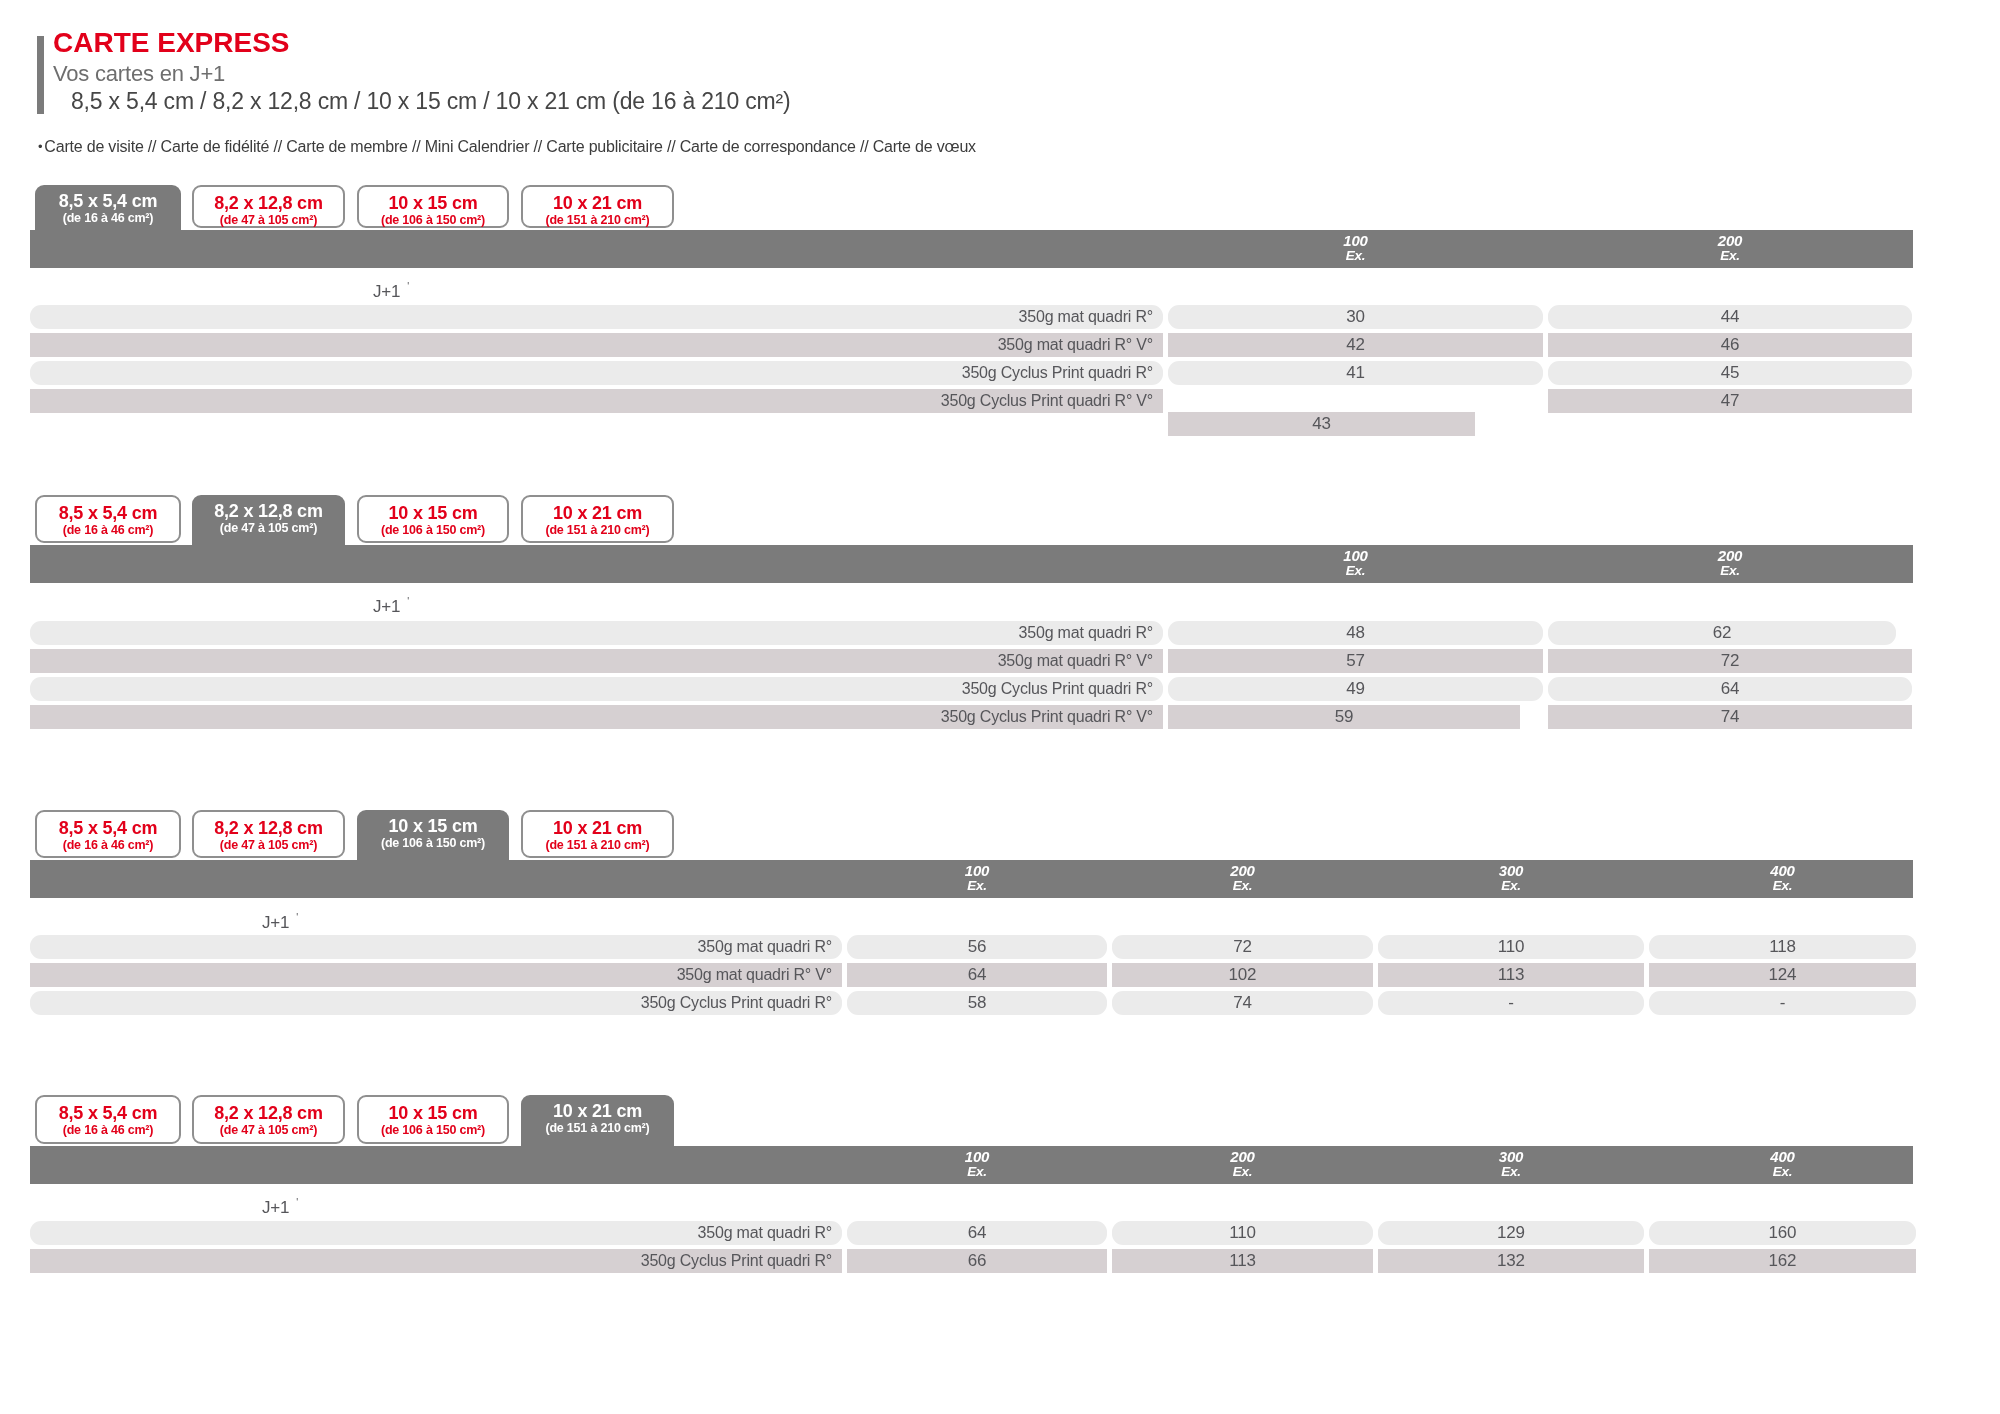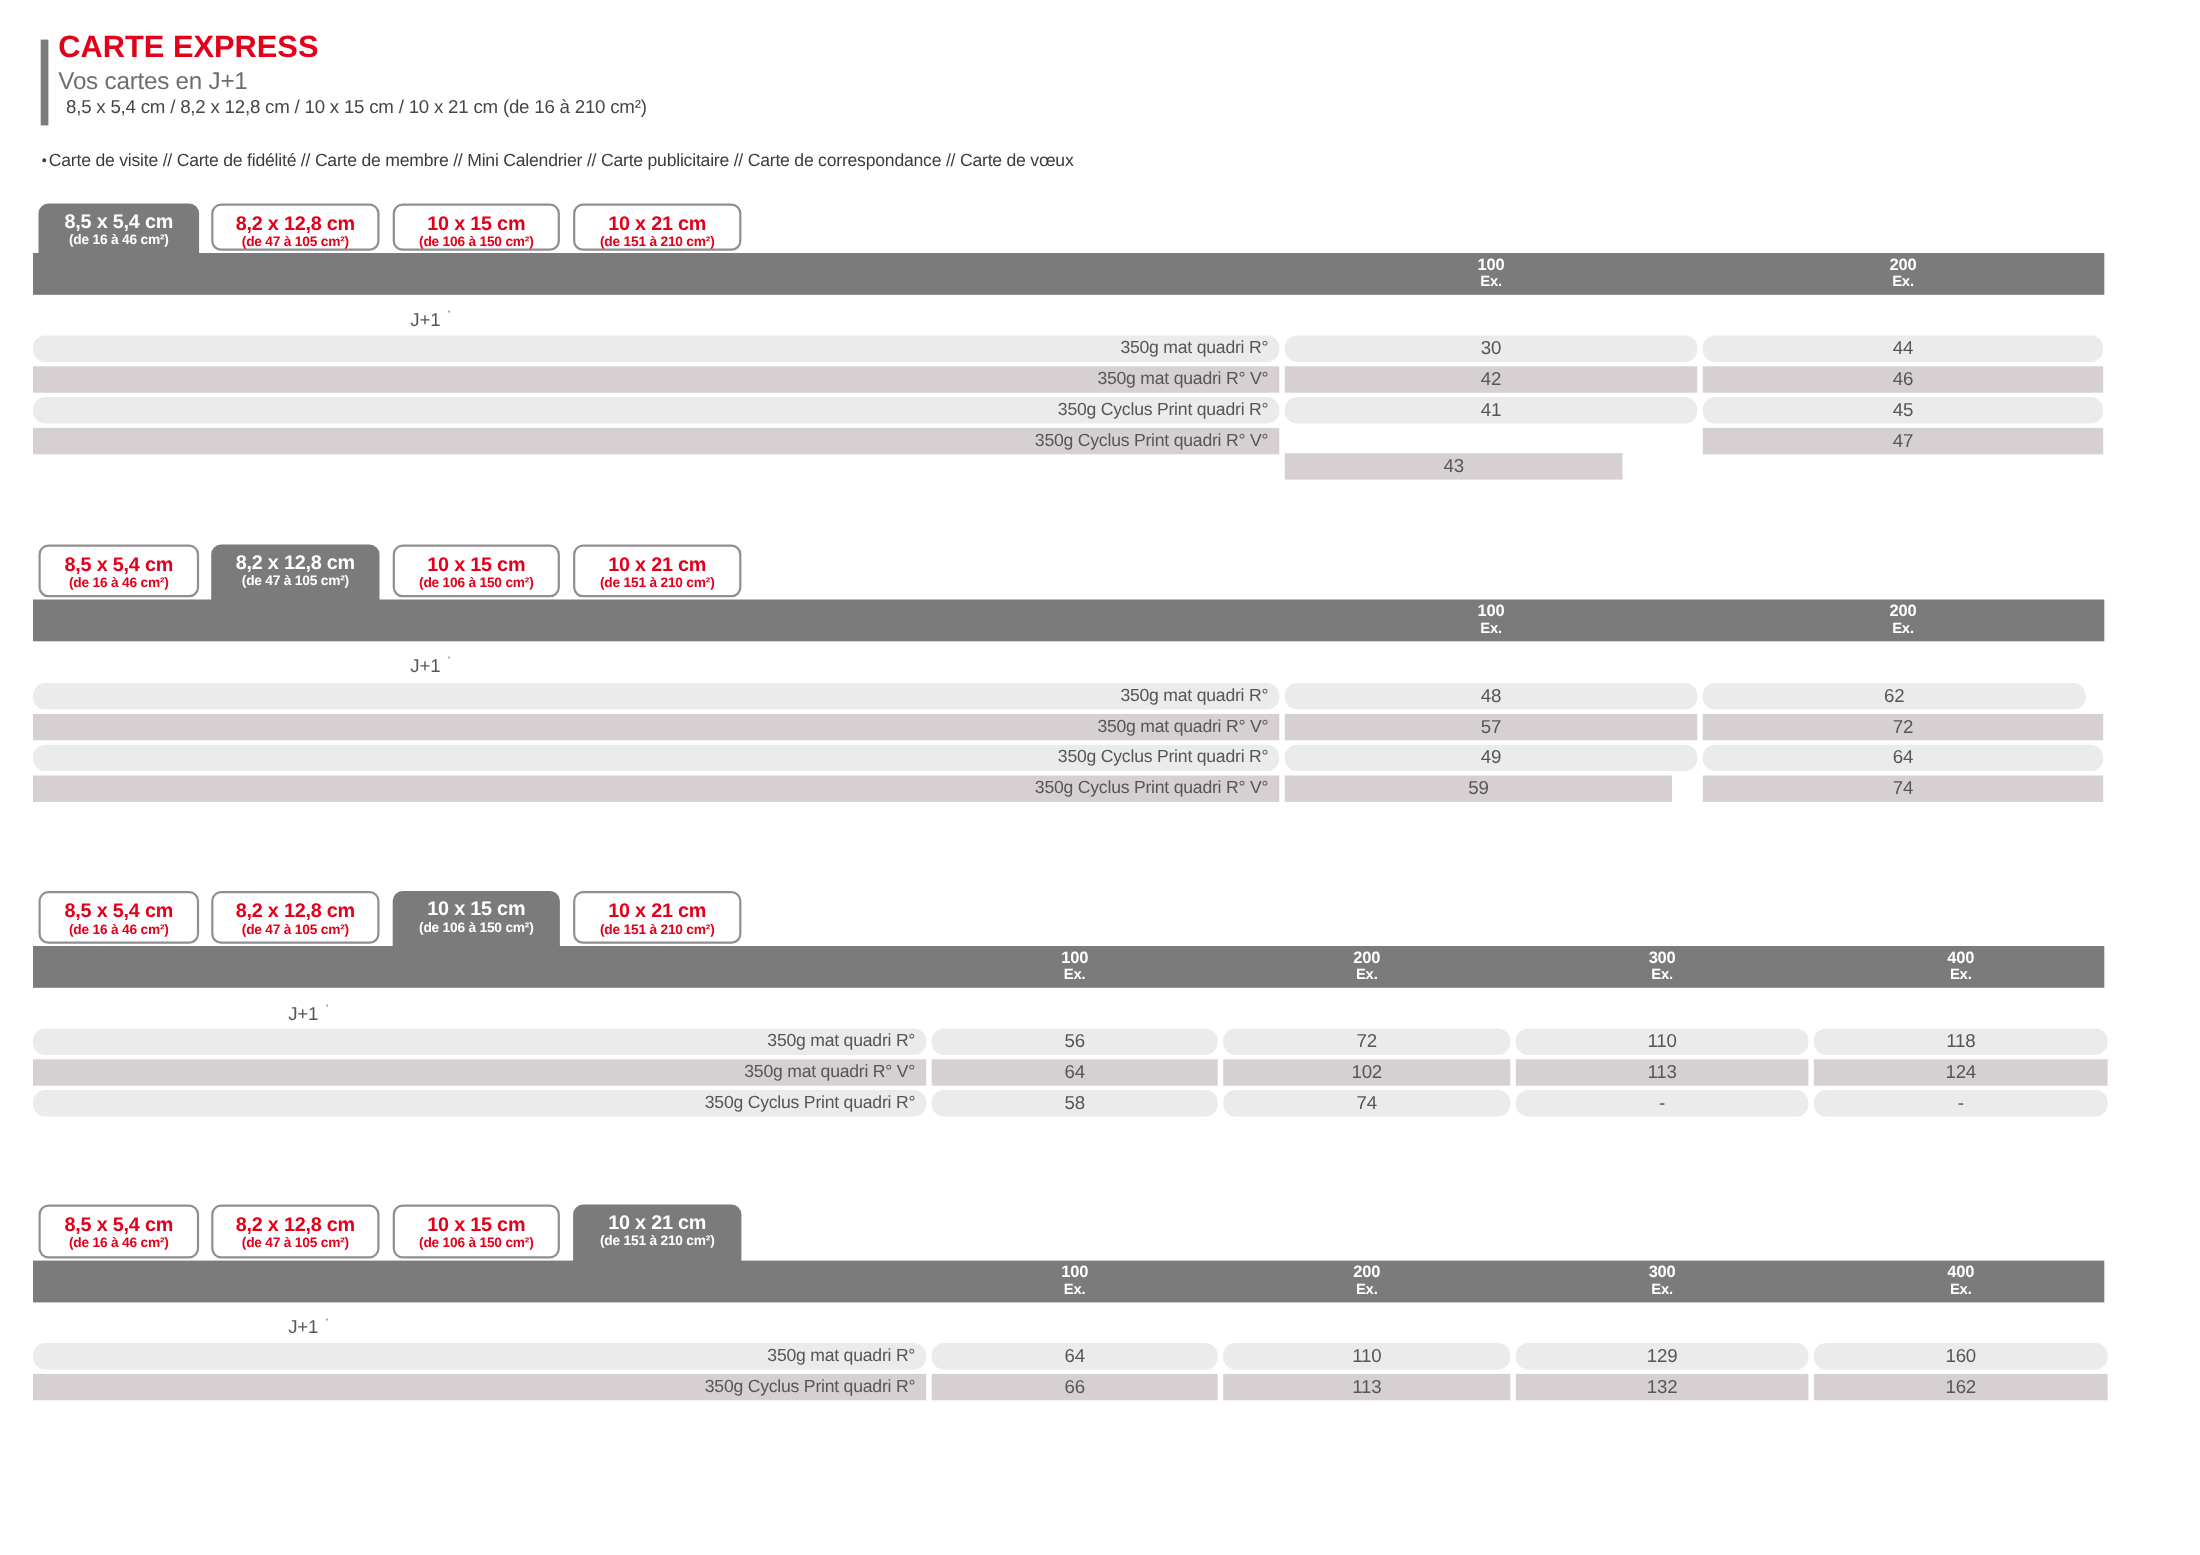--- a/index.html
+++ b/index.html
@@ -4,32 +4,32 @@
 <style>
   html,body{margin:0;padding:0;background:#fff;}
   #canvas{
     position:relative;width:2000px;height:1414px;background:#fff;overflow:hidden;
     font-family:"Liberation Sans","DejaVu Sans",sans-serif;letter-spacing:-0.2px;
   }
   
   .accent-bar{position:absolute;left:37px;top:36px;width:7px;height:78px;background:var(--bar-gray,#7b7b7b);}
   .title{position:absolute;left:53px;top:27px;font-size:28px;font-weight:bold;color:var(--red,#e2001a);letter-spacing:0px;}
   .subtitle{position:absolute;left:53px;top:61px;font-size:22px;color:#6e6e6e;}
-  .formats{position:absolute;left:60px;top:88px;font-size:17px;color:#464646;}
+  .formats{position:absolute;left:71px;top:88px;font-size:23px;color:#464646;}
   .products{position:absolute;left:38px;top:138px;font-size:16px;color:#3c3c3c;}
   .products .bullet{font-size:13px;vertical-align:1px;margin-right:2px;}
   
   .tab{position:absolute;box-sizing:border-box;text-align:center;font-weight:bold;z-index:2;}
   .tab.inactive{background:#fff;border:2px solid #8f8f8f;border-radius:9px;color:var(--red,#e2001a);}
   .tab.active{background:var(--bar-gray,#7b7b7b);border-radius:9px 9px 0 0;color:#fff;}
   .tab .size{font-size:18px;line-height:20px;margin-top:6px;}
   .tab .range{font-size:12.5px;line-height:14px;}
   
   .bar{position:absolute;left:30px;width:1883px;height:38px;background:var(--bar-gray,#7b7b7b);z-index:1;}
-  .qty{position:absolute;z-index:3;text-align:center;color:#fff;font-weight:bold;}
+  .qty{position:absolute;z-index:3;text-align:center;color:#fff;font-weight:bold;font-style:italic;}
   .qty .num{font-size:15px;line-height:16px;}
   .qty .unit{font-size:13.5px;line-height:14px;}
   
   .j1{position:absolute;font-size:17px;color:#56565a;}
   .j1 .note{font-size:10px;vertical-align:7px;margin-left:7px;}
   
   .row-seg{position:absolute;height:24px;line-height:24px;color:#56565a;box-sizing:border-box;}
   .row-seg.light{background:var(--row-light,#ebebeb);border-radius:11px;}
   .row-seg.mauve{background:var(--row-mauve,#d6d0d2);}
   .row-seg.label{text-align:right;padding-right:10px;font-size:16px;}

